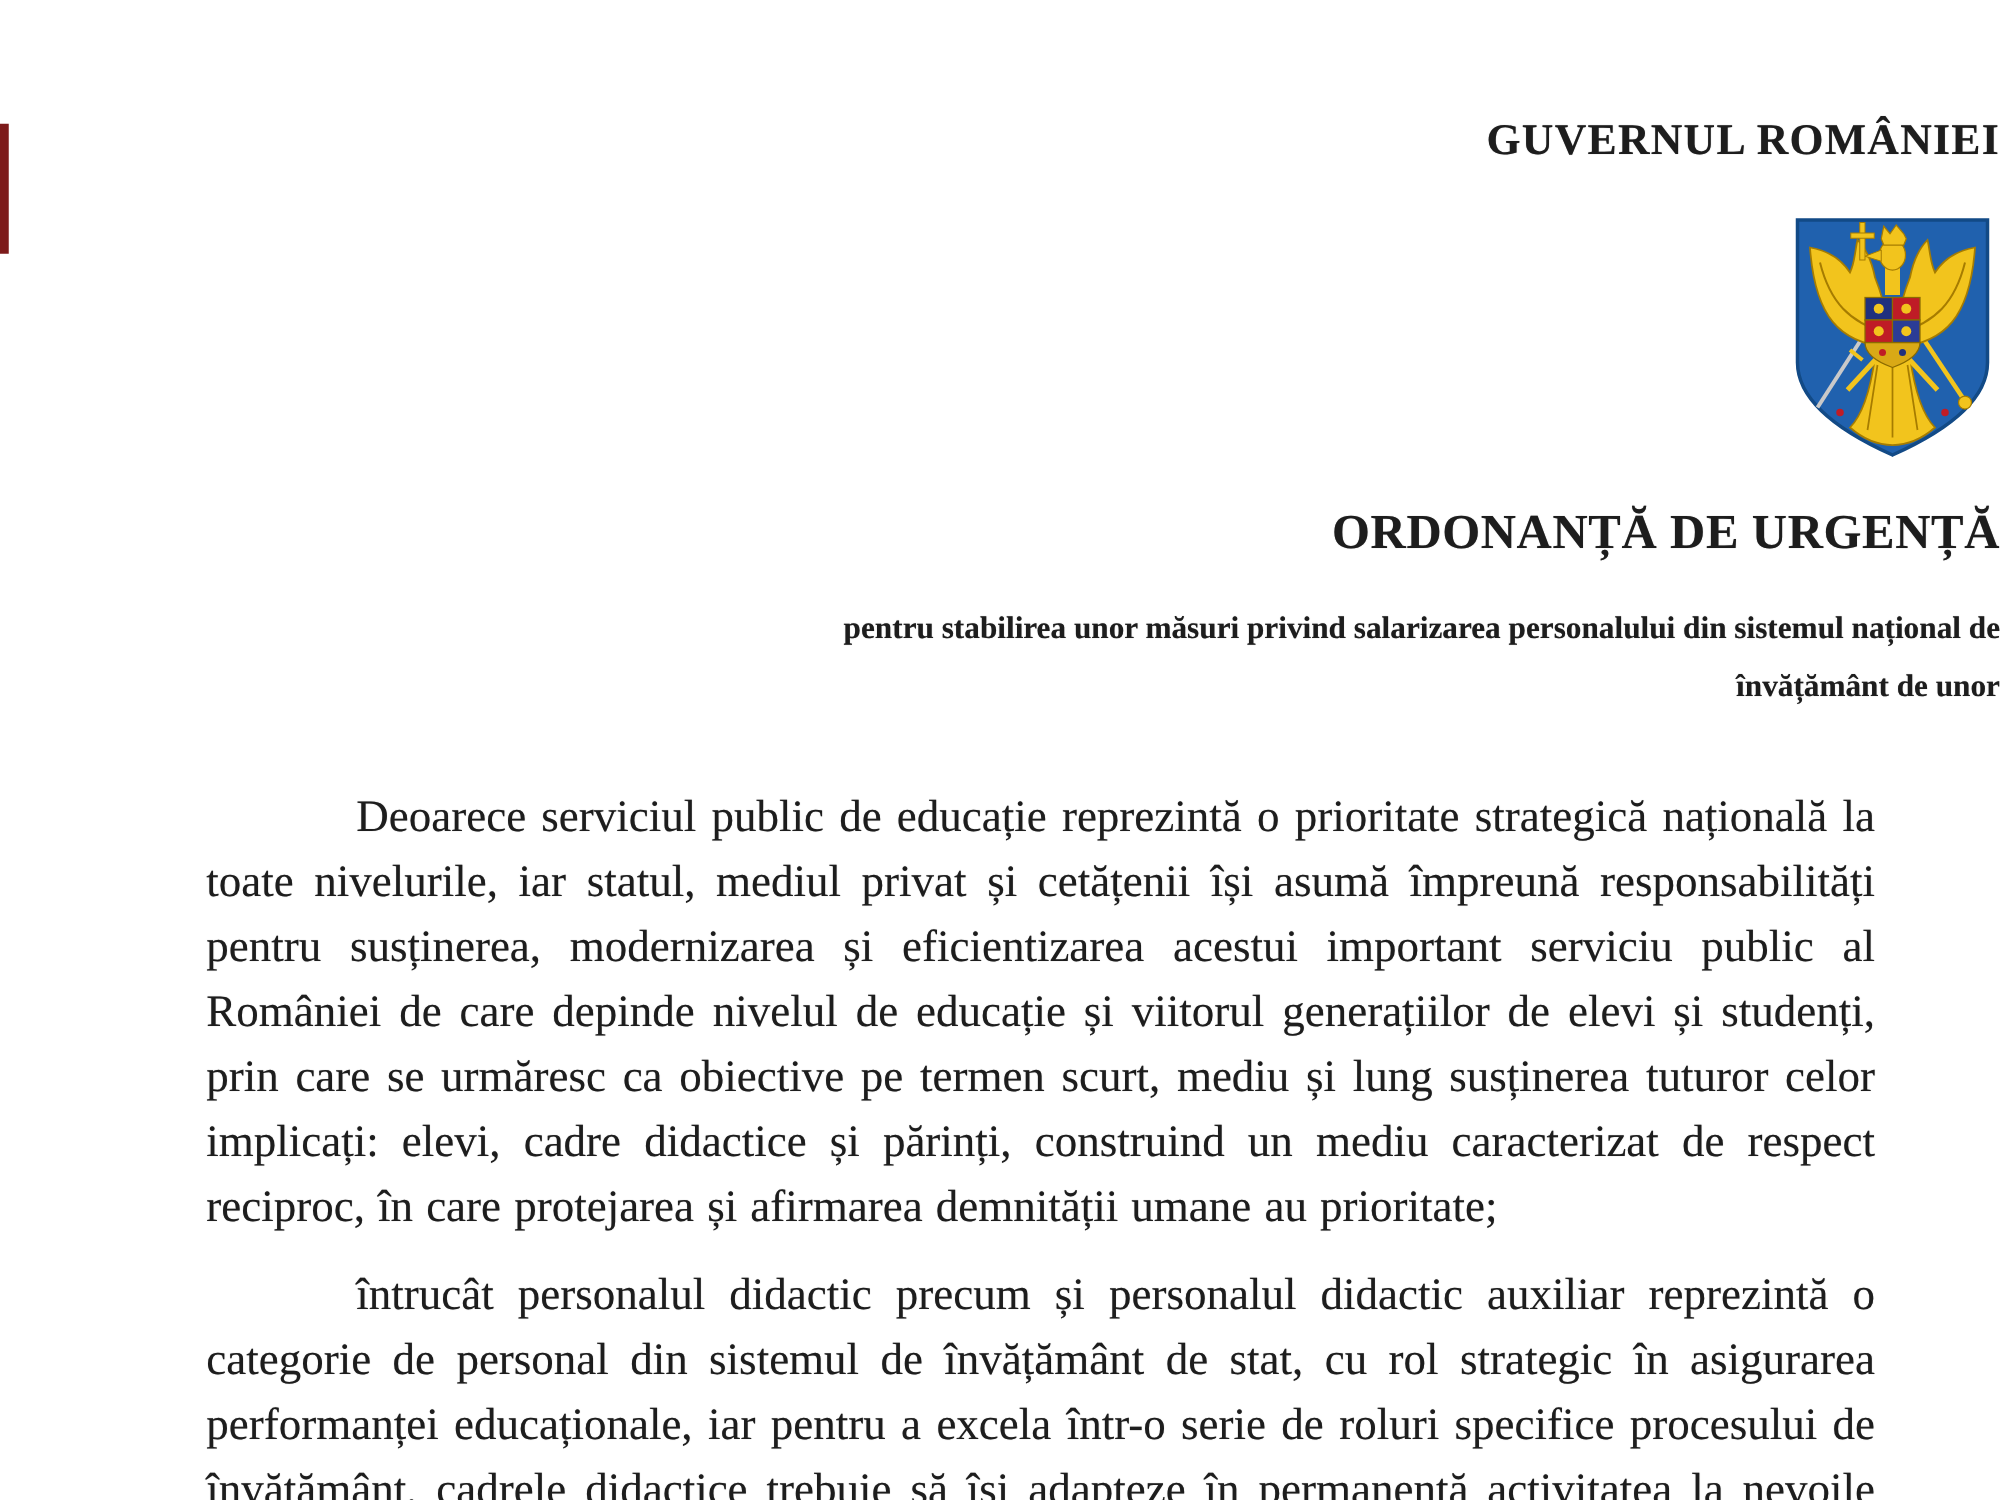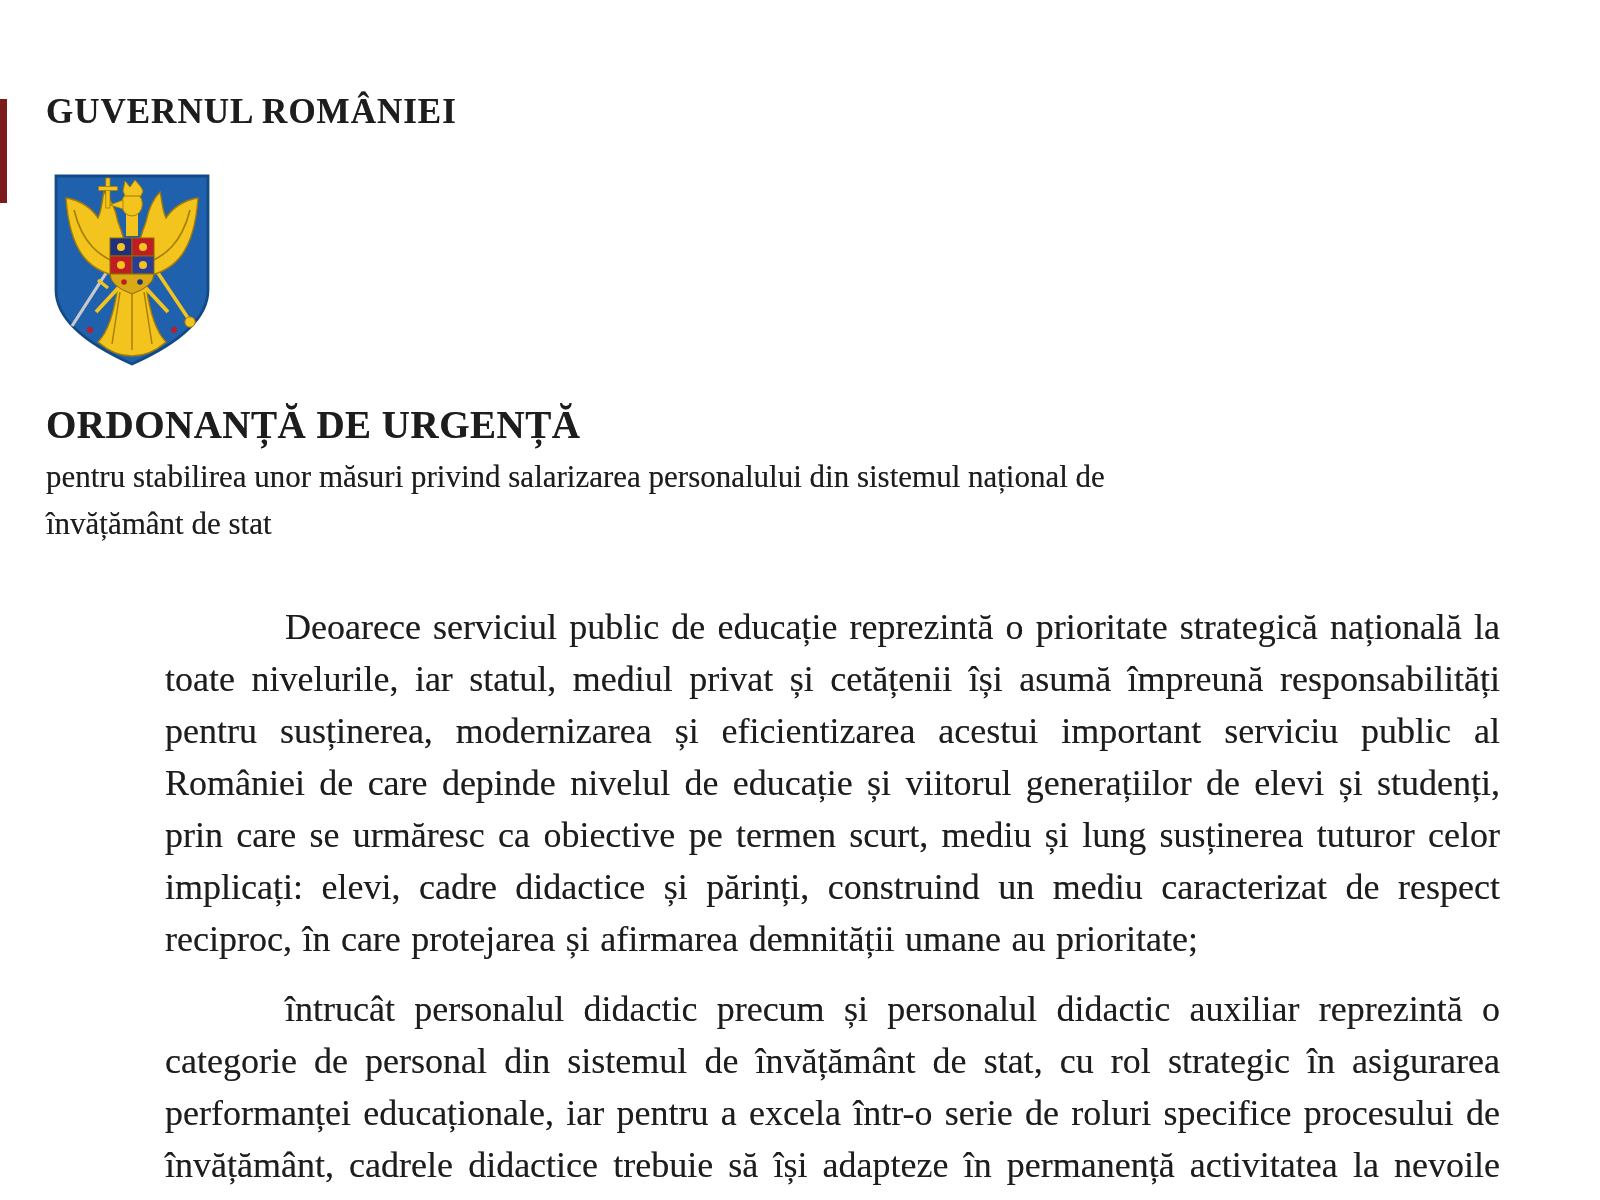--- a/index.html
+++ b/index.html
@@ -12,42 +12,42 @@
     position: relative;
   }
   .page { width: 100%; height: 100%; position: relative; }
 
   .scan-mark {
     position: absolute; left: 0; top: 7px;
     width: 7px; height: 104px;
     background: var(--artifact, #7d1b1b);
   }
 
-  .center-col { margin-left: 46px; text-align: left; }
+  .center-col { margin-left: 46px; text-align: right; }
 
   .gov-title {
     margin: 92px 0 0 0;
     font-size: 35px; font-weight: 700;
     letter-spacing: 1px;
     text-shadow: 0 0 0.6px rgba(25,25,25,.55);
   }
 
   .emblem-wrap { margin-top: 38px; }
   .emblem-wrap svg { width: 172px; height: 200px; }
 
   .doc-heading {
     margin: 28px 0 0 0;
     font-size: 39px; font-weight: 700;
     letter-spacing: 0.5px;
     text-shadow: 0 0 0.6px rgba(25,25,25,.55);
   }
 
   .doc-subtitle {
-    margin-top: 6px;
-    font-size: 31px; font-weight: 400;
+    margin-top: 31px;
+    font-size: 25px; font-weight: 700;
     line-height: 47px;
     text-shadow: 0 0 0.6px rgba(25,25,25,.55);
   }
 
   .doc-body {
     margin: 54px 0 0 165px;
     width: 1335px;
     font-size: 36px;
     line-height: 52px;
     text-align: justify;
@@ -120,21 +120,21 @@
         </g>
         <circle cx="39" cy="56" r="1.4" fill="var(--escutcheon_red,#bf1c26)"></circle>
         <circle cx="47" cy="56" r="1.4" fill="var(--escutcheon_blue,#20307e)"></circle>
       </svg>
     </div>
 
     <h2 class="doc-heading">ORDONANȚĂ DE URGENȚĂ</h2>
 
     <div class="doc-subtitle">
       <div>pentru stabilirea unor măsuri privind salarizarea personalului din sistemul național de</div>
-      <div>învățământ de stat</div>
+      <div>învățământ de unor</div>
     </div>
   </div>
 
   <div class="doc-body">
     <p>Deoarece serviciul public de educație reprezintă o prioritate strategică națională la toate nivelurile, iar statul, mediul privat și cetățenii își asumă împreună responsabilități pentru susținerea, modernizarea și eficientizarea acestui important serviciu public al României de care depinde nivelul de educație și viitorul generațiilor de elevi și studenți, prin care se urmăresc ca obiective pe termen scurt, mediu și lung susținerea tuturor celor implicați: elevi, cadre didactice și părinți, construind un mediu caracterizat de respect reciproc, în care protejarea și afirmarea demnității umane au prioritate;</p>
     <p>întrucât personalul didactic precum și personalul didactic auxiliar reprezintă o categorie de personal din sistemul de învățământ de stat, cu rol strategic în asigurarea performanței educaționale, iar pentru a excela într-o serie de roluri specifice procesului de învățământ, cadrele didactice trebuie să își adapteze în permanență activitatea la nevoile educaționale specifice elevilor;</p>
   </div>
 
 </div>
 

